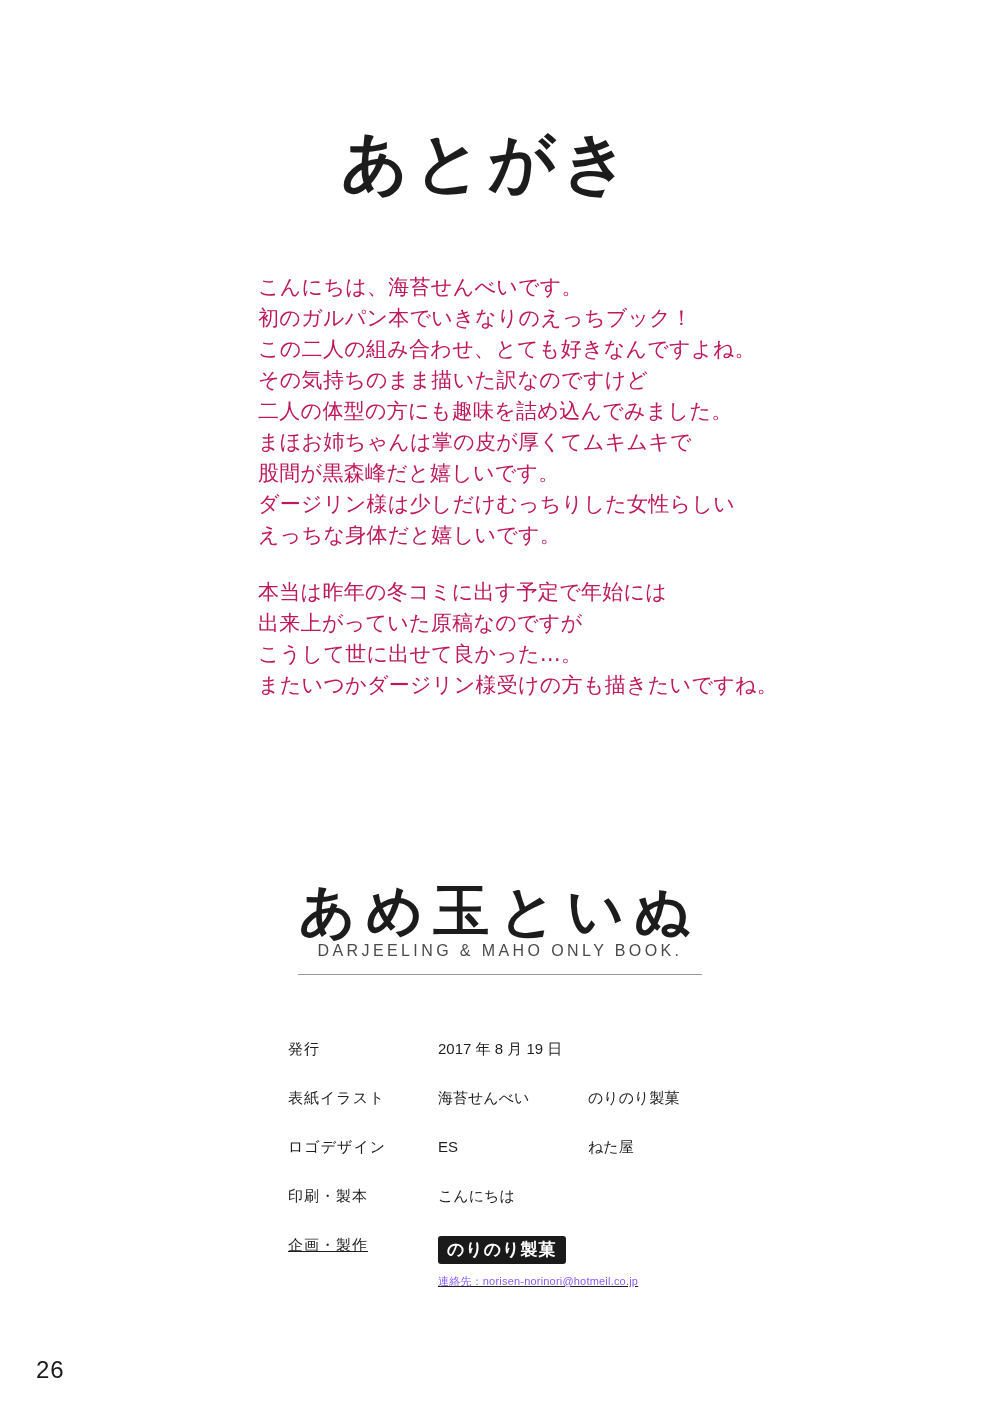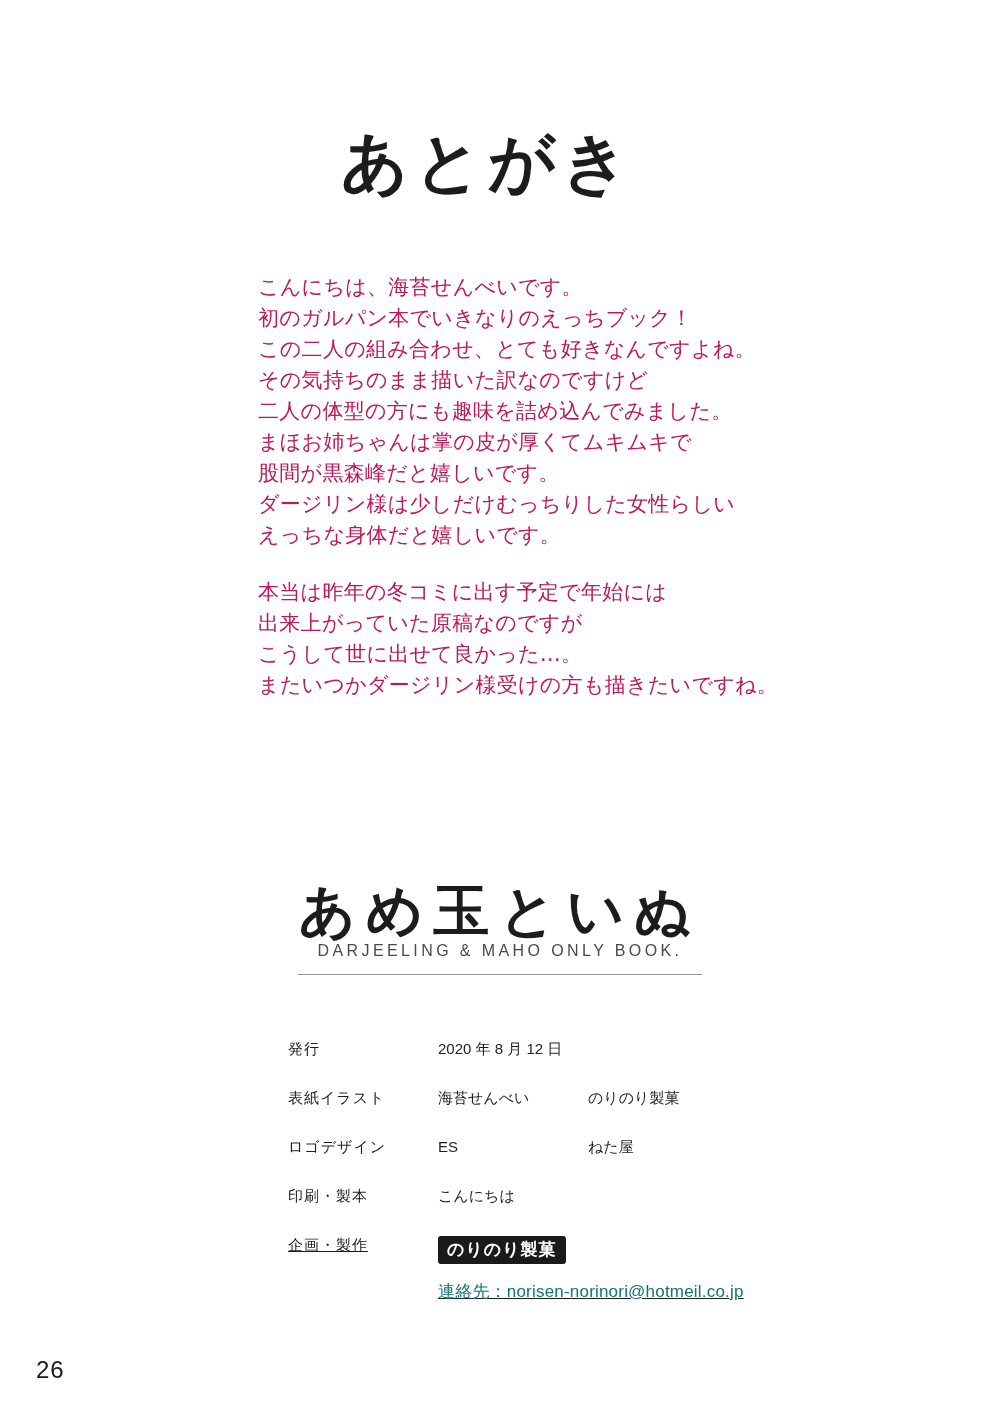--- a/index.html
+++ b/index.html
@@ -122,23 +122,23 @@
     color: #ffffff;
     font-family: "DejaVu Sans", sans-serif;
     font-size: 17px;
     font-weight: 700;
     letter-spacing: 1px;
     padding: 3px 9px 5px 9px;
     border-radius: 3px;
     line-height: 20px;
   }
   .contact {
-    margin-top: 16px;
-    font-size: 17px;
-    color: #0f766e;
+    margin-top: 10px;
+    font-size: 11px;
+    color: #8b5cf6;
     letter-spacing: 0.2px;
   }
 
   
   .page-number {
     position: absolute;
     left: 36px;
     bottom: 28px;
     font-family: "Liberation Sans", sans-serif;
     font-size: 24px;
@@ -173,21 +173,21 @@
   <div class="logo-wrap">
     <div class="logo-title">あめ玉といぬ</div>
     <div class="logo-sub">DARJEELING &amp; MAHO ONLY BOOK.</div>
     <div class="logo-rule"></div>
   </div>
 
   <div class="colophon">
 
     <div class="colophon-row">
       <div class="col-label">発行</div>
-      <div class="col-val">2020 年 8 月 12 日</div>
+      <div class="col-val">2017 年 8 月 19 日</div>
       <div class="col-val2"></div>
     </div>
 
     <div class="colophon-row">
       <div class="col-label">表紙イラスト</div>
       <div class="col-val">海苔せんべい</div>
       <div class="col-val2">のりのり製菓</div>
     </div>
 
     <div class="colophon-row">

